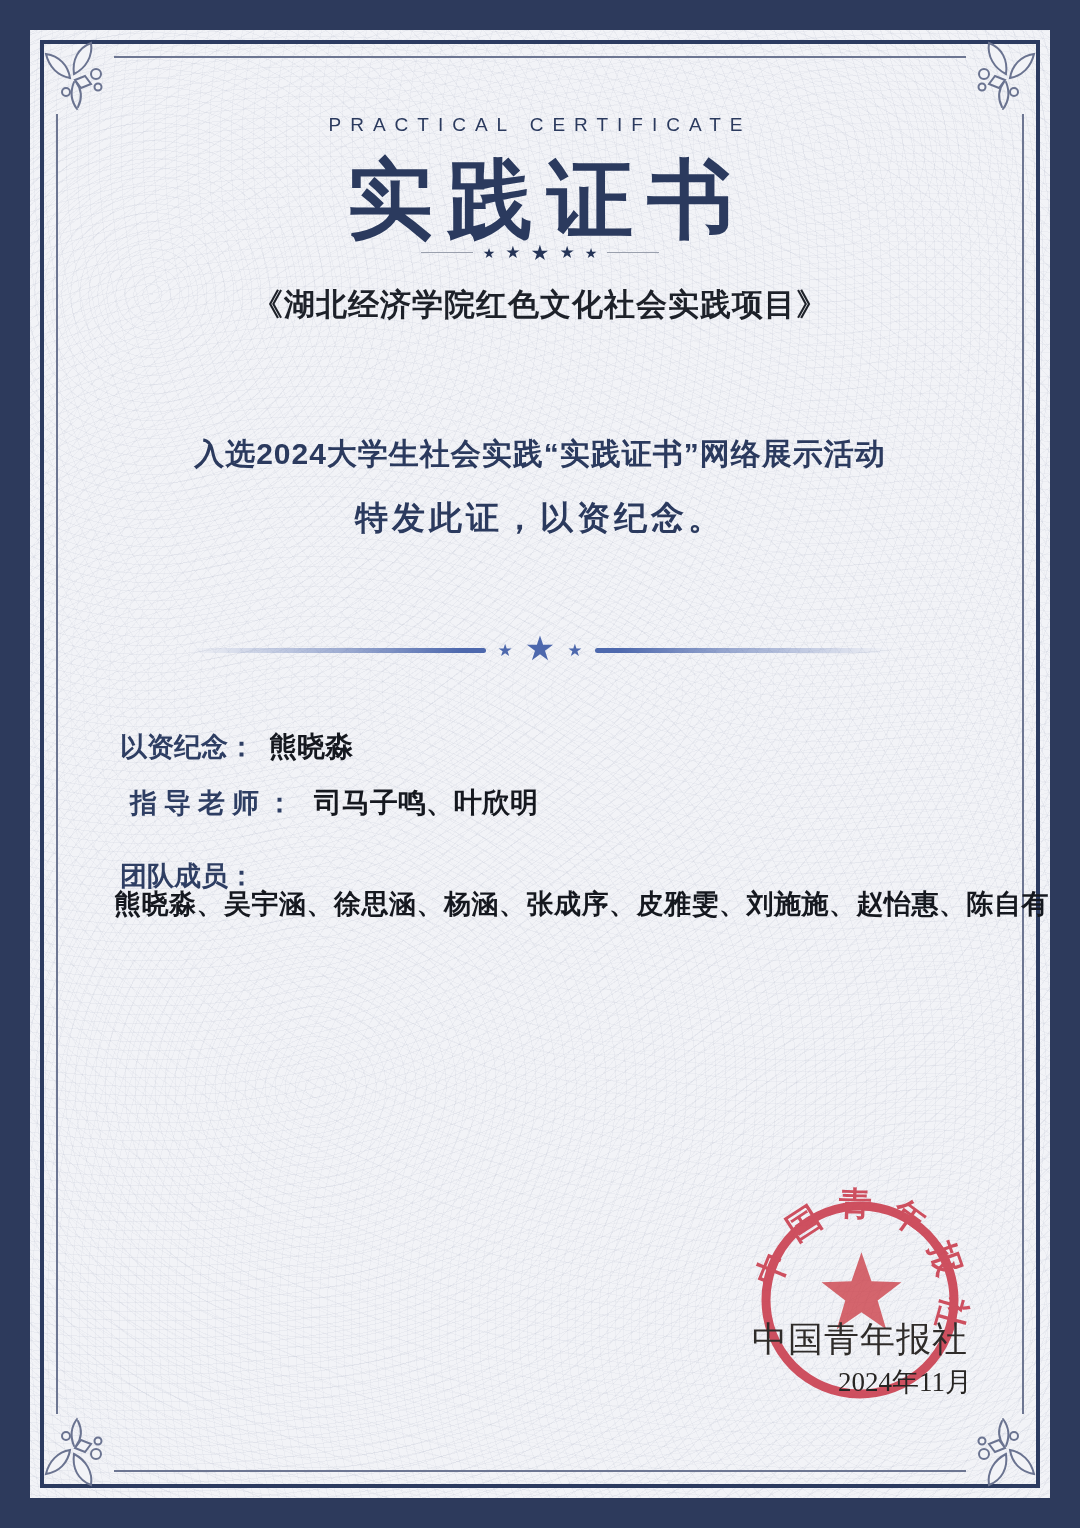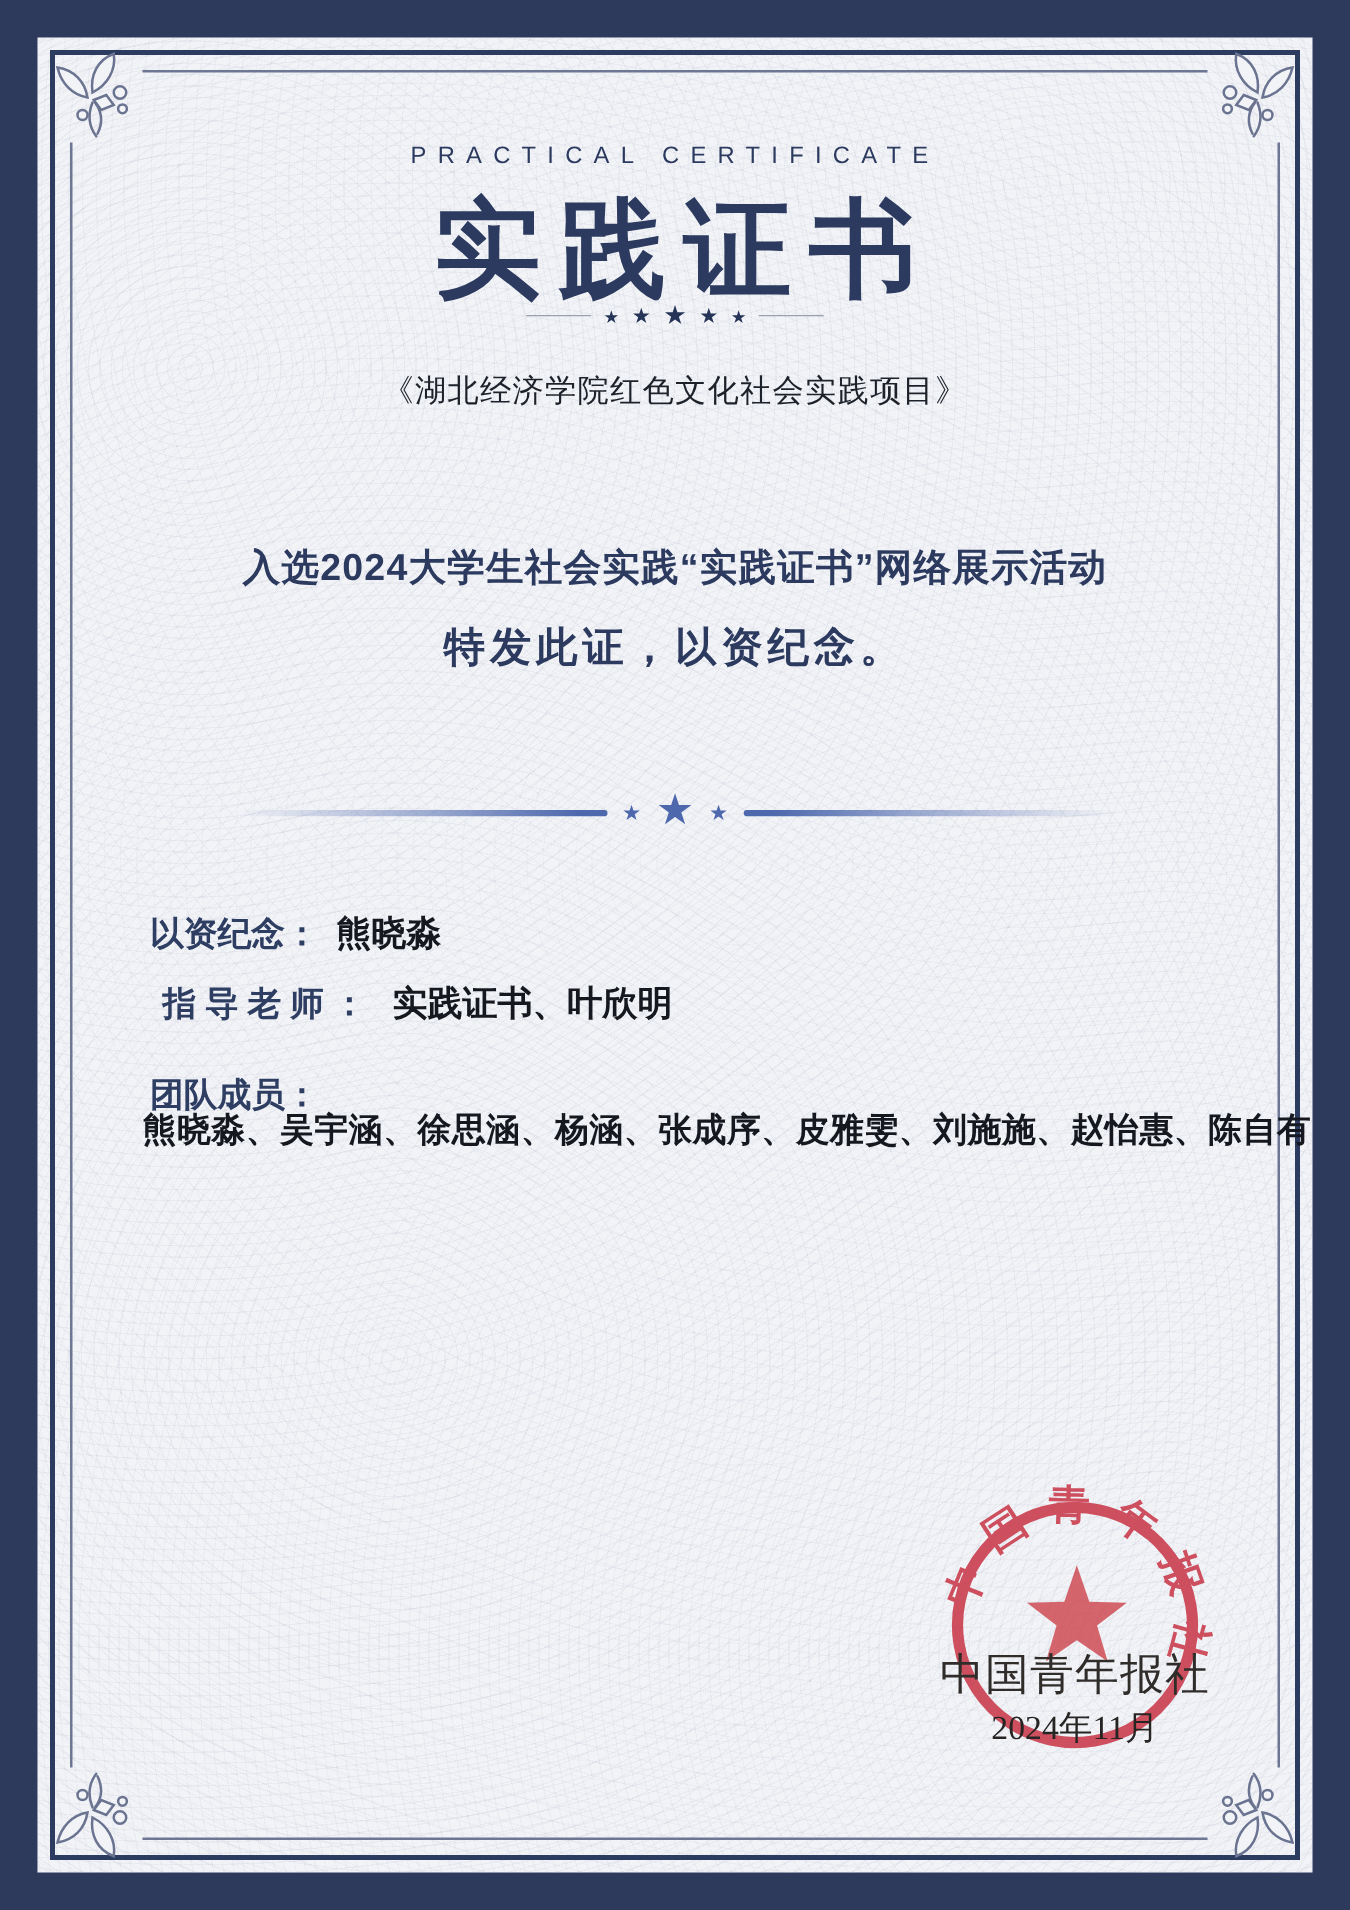--- a/index.html
+++ b/index.html
@@ -52,21 +52,21 @@
     display:flex;align-items:center;justify-content:center;gap:10px;
     color:#253457;
   }
   .star-row .rule{width:52px;height:1px;background:#9aa0ad;}
   .star-row .s{line-height:1;}
   .star-row .s1{font-size:14px;}
   .star-row .s2{font-size:17px;}
   .star-row .s3{font-size:21px;}
   .project-title{
     position:absolute;top:254px;
-    font-size:25px;font-weight:normal;color:#1d2129;letter-spacing:1px;margin-top:12px;
+    font-size:31px;font-weight:bold;color:#1d2129;letter-spacing:1px;
   }
   .body-line1{
     position:absolute;top:404px;
     font-size:30px;font-weight:bold;color:#2b3a5e;letter-spacing:1px;
   }
   .body-line2{
     position:absolute;top:466px;
     font-size:33px;font-weight:bold;color:#2b3a5e;letter-spacing:4px;
   }
   .divider{
@@ -93,21 +93,21 @@
   }
 
   .stamp-wrap{position:absolute;left:718px;top:1158px;width:224px;height:224px;}
   .stamp-svg{position:absolute;left:0;top:0;transform:rotate(12deg);}
   .stamp-org{
     position:absolute;top:128px;left:0;width:224px;text-align:center;
     font-family:"Liberation Serif","DejaVu Serif",serif;
     font-size:35px;color:#2f2c2a;letter-spacing:1px;white-space:nowrap;
   }
   .stamp-date{
-    position:absolute;top:176px;left:0;width:224px;text-align:center;
+    position:absolute;top:176px;left:0;width:224px;text-align:right;
     font-family:"Liberation Serif","DejaVu Serif",serif;
     font-size:27px;color:#272523;
   }
 </style>
 </head>
 <body>
 
 <div class="sheet">
 
   <div class="border-thick"></div>
@@ -189,21 +189,21 @@
     <span class="ds small">★</span>
     <span class="ds big">★</span>
     <span class="ds small">★</span>
     <span class="line r"></span>
   </div>
 
   <div class="field-row row-leader">
     <span class="label">以资纪念：</span><span class="value">熊晓淼</span>
   </div>
   <div class="field-row row-teacher">
-    <span class="label">指导老师：</span><span class="value">实践证书、叶欣明</span>
+    <span class="label">指导老师：</span><span class="value">司马子鸣、叶欣明</span>
   </div>
   <div class="field-row row-members-label">
     <span class="label">团队成员：</span>
   </div>
   <div class="members-line">熊晓淼、吴宇涵、徐思涵、杨涵、张成序、皮雅雯、刘施施、赵怡惠、陈自有</div>
 
   <div class="stamp-wrap">
     <svg class="stamp-svg" width="224" height="224" viewBox="0 0 224 224">
       <g opacity="0.88">
         <circle cx="112" cy="112" r="94" fill="none" stroke="#c9394a" stroke-width="9"></circle>

